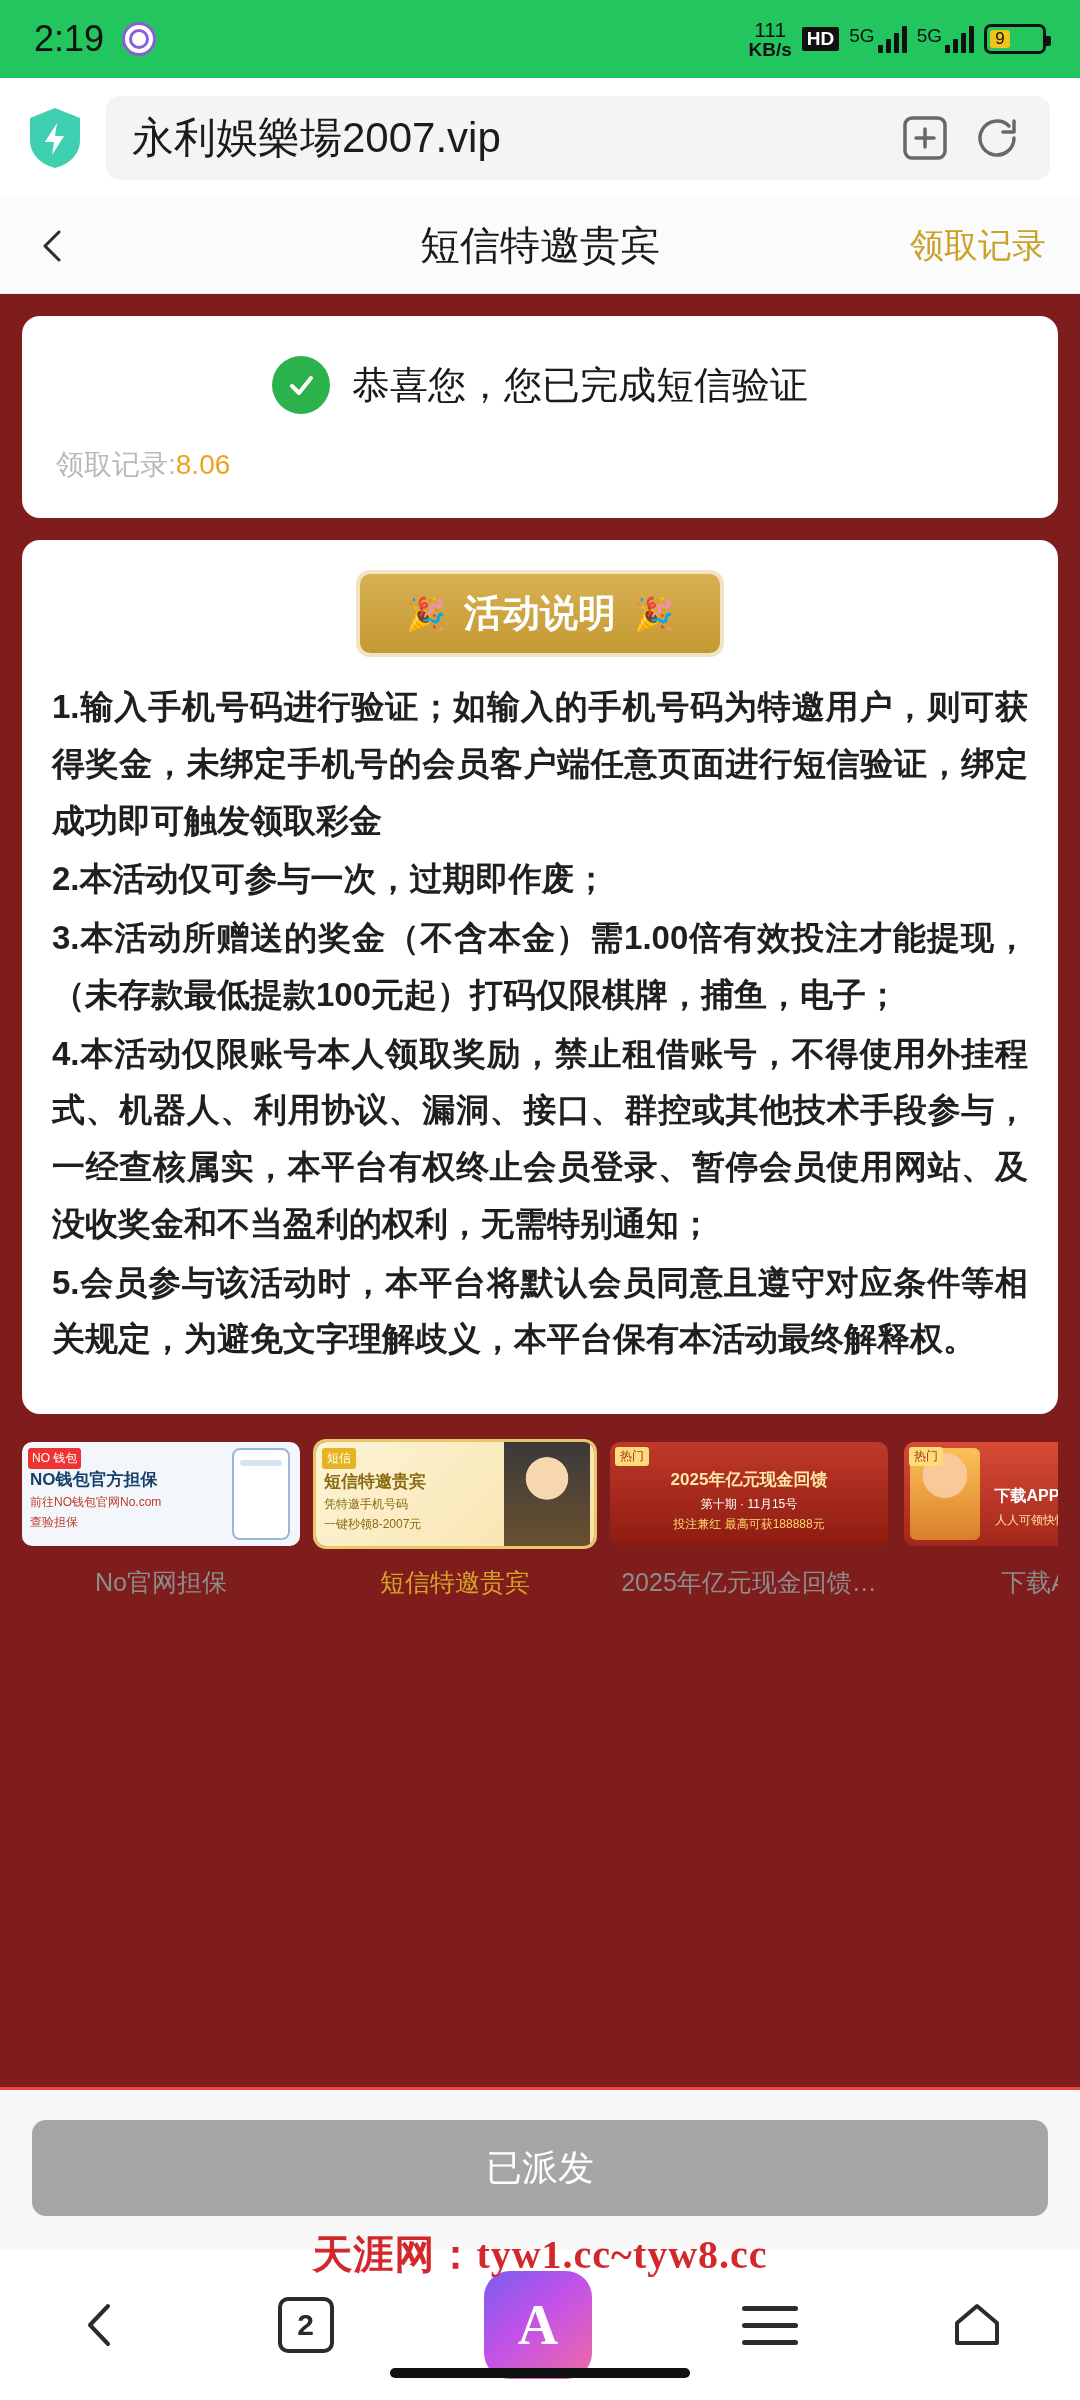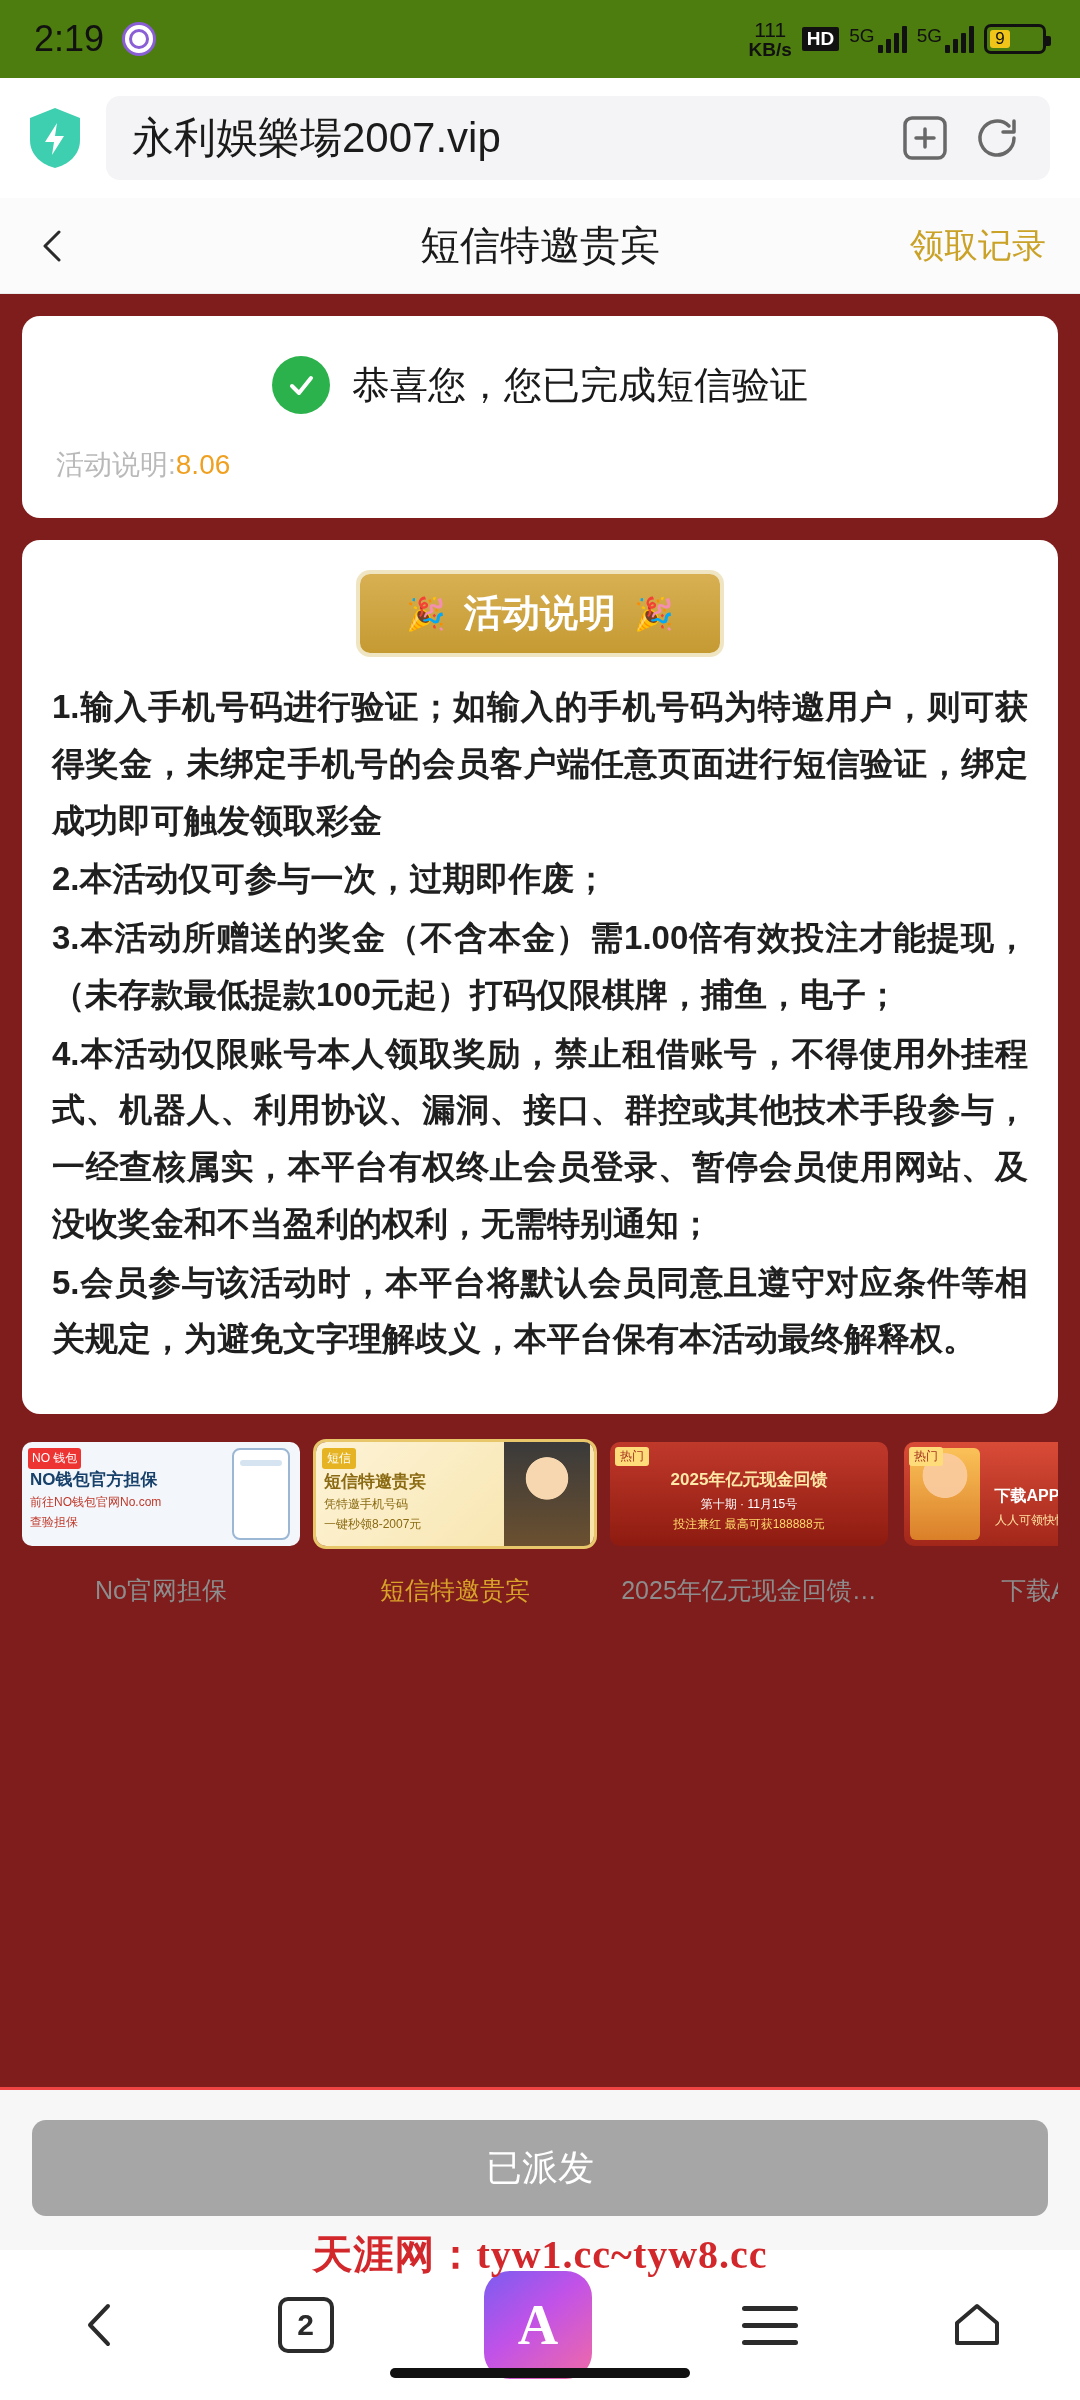--- a/index.html
+++ b/index.html
@@ -13,21 +13,21 @@
     position: relative;
     width: 1080px; height: 2400px;
     background: #f2f2f2;
     display: flex;
     flex-direction: column;
   }
 
   
   .statusbar {
     height: 78px;
-    background: #4d7c0f;
+    background: #22c55e;
     display: flex;
     align-items: center;
     justify-content: space-between;
     padding: 0 34px;
     flex: 0 0 auto;
   }
   .status-left { display: flex; align-items: center; gap: 18px; }
   .status-clock { font-size: 36px; color: #111; letter-spacing: 0px; }
   .status-app-icon {
     width: 34px; height: 34px; border-radius: 50%;
@@ -148,21 +148,21 @@
     display: flex; gap: 16px; padding: 6px 0 0 0;
     overflow: hidden;
   }
   .promo-item { width: 278px; flex: 0 0 auto; }
   .promo-thumb {
     width: 278px; height: 104px; border-radius: 10px; overflow: hidden;
     position: relative; background: #eee;
   }
   .promo-item.active .promo-thumb { box-shadow: 0 0 0 3px #e8c76a; }
   .promo-caption {
-    margin-top: 28px; font-size: 25px; color: #8d8d8d; text-align: center;
+    margin-top: 20px; font-size: 25px; color: #8d8d8d; text-align: center;
     white-space: nowrap; overflow: hidden; text-overflow: ellipsis;
   }
   .promo-item.active .promo-caption { color: #d9a32a; }
 
   
   .t1 { background: #f3f7fb; }
   .t1 .t1-badge { position:absolute; left:6px; top:6px; background:#e33; color:#fff; font-size:12px; padding:2px 4px; border-radius:3px;}
   .t1 .t1-l1 { position:absolute; left:8px; top:26px; font-size:17px; font-weight:bold; color:#17406b;}
   .t1 .t1-l2 { position:absolute; left:8px; top:52px; font-size:12px; color:#c0392b;}
   .t1 .t1-l3 { position:absolute; left:8px; top:72px; font-size:12px; color:#c0392b;text-align:center;}
@@ -318,21 +318,21 @@
     <div class="card success-card">
       <div class="success-row">
         <div class="check-circle">
           <svg viewBox="0 0 34 34" fill="none" stroke="#fff" stroke-width="4" stroke-linecap="round" stroke-linejoin="round">
             <path d="M8 18 L15 25 L27 10"></path>
           </svg>
         </div>
         <div class="success-text">恭喜您，您已完成短信验证</div>
       </div>
       <div class="bonus-row">
-        <span>活动说明:</span><span class="amt">8.06</span>
+        <span>领取记录:</span><span class="amt">8.06</span>
       </div>
     </div>
 
     <div class="card rules-card">
       <div class="ribbon-wrap">
         <div class="ribbon">
           <span class="emoji">🎉</span>
           <span>活动说明</span>
           <span class="emoji">🎉</span>
         </div>

